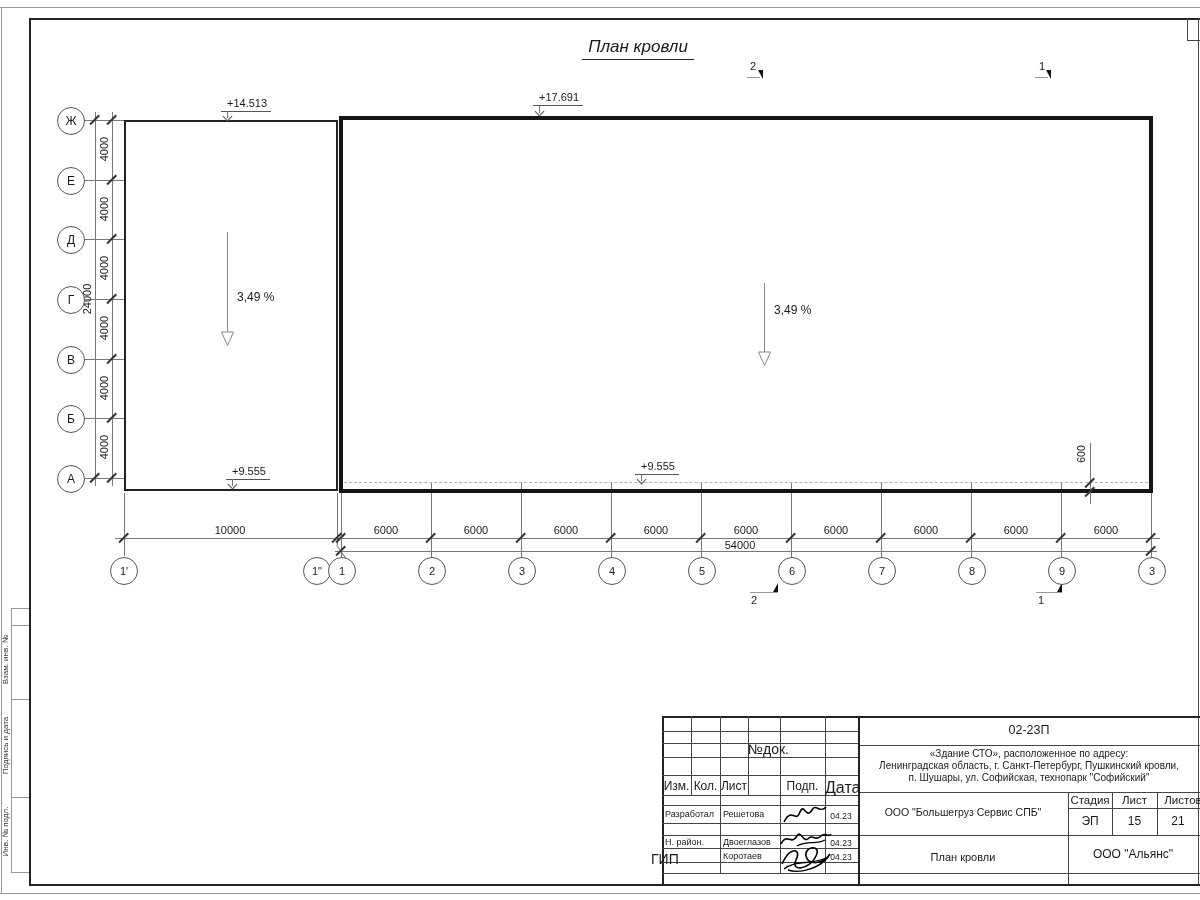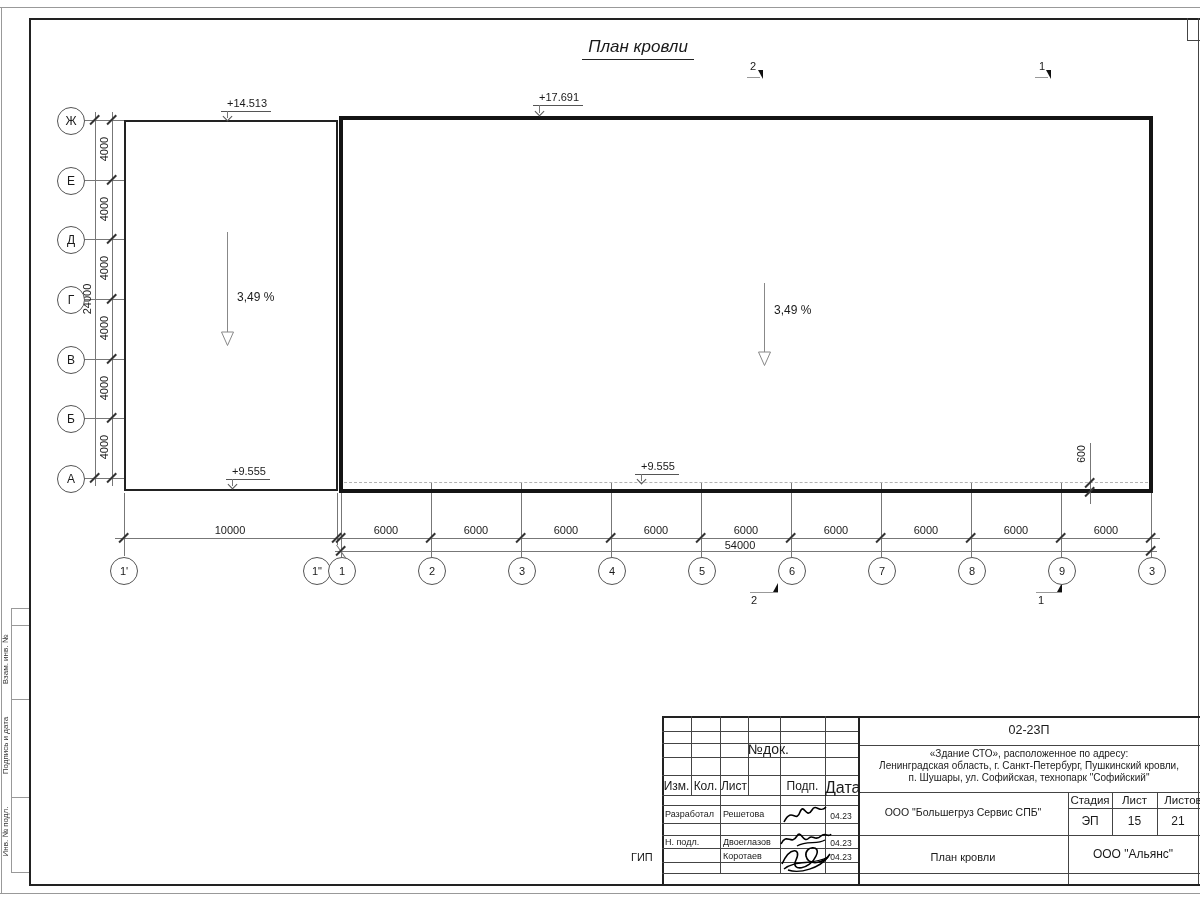--- a/index.html
+++ b/index.html
@@ -218,24 +218,24 @@
   <div class="t tc" style="left:662px;top:779px;width:29px;font-size:12px">Изм.</div>
   <div class="t tc" style="left:691px;top:779px;width:29px;font-size:12px">Кол.</div>
   <div class="t tc" style="left:720px;top:779px;width:28px;font-size:12px">Лист</div>
   <div class="t tc" style="left:748px;top:741px;width:32px;font-size:14px">№док.</div>
   <div class="t tc" style="left:780px;top:779px;width:45px;font-size:12px">Подп.</div>
   <div class="t tc" style="left:825px;top:779px;width:33px;font-size:16px">Дата</div>
 
   <div class="t" style="left:665px;top:809px;font-size:9px">Разработал</div>
   <div class="t" style="left:723px;top:809px;font-size:9px">Решетова</div>
   <div class="t tc" style="left:826px;top:811px;width:30px;font-size:8.5px">04.23</div>
-  <div class="t" style="left:665px;top:837px;font-size:9px">Н. подл.</div>
+  <div class="t" style="left:665px;top:837px;font-size:9px">Н. район.</div>
   <div class="t" style="left:723px;top:837px;font-size:9px">Двоеглазов</div>
   <div class="t tc" style="left:826px;top:838px;width:30px;font-size:8.5px">04.23</div>
-  <div class="t" style="left:631px;top:851px;font-size:11px">ГИП</div>
+  <div class="t" style="left:651px;top:851px;font-size:14px">ГИП</div>
   <div class="t" style="left:723px;top:851px;font-size:9px">Коротаев</div>
   <div class="t tc" style="left:826px;top:852px;width:30px;font-size:8.5px">04.23</div>
 
   <svg style="left:782px;top:798px" width="46" height="30" viewBox="0 0 46 30">
     <path d="M2 24 C10 8,14 26,18 14 C22 4,24 22,30 12 C34 5,38 16,44 9" fill="none" stroke="#000" stroke-width="1.6"></path>
   </svg>
   <svg style="left:779px;top:824px" width="54" height="26" viewBox="0 0 54 26">
     <path d="M2 20 C8 8,12 22,18 12 C22 5,24 20,30 14 C34 10,36 18,42 12 C46 8,50 14,52 10" fill="none" stroke="#000" stroke-width="1.6"></path>
     <path d="M18 22 C28 16,38 21,46 16" fill="none" stroke="#000" stroke-width="1.4"></path>
   </svg>

